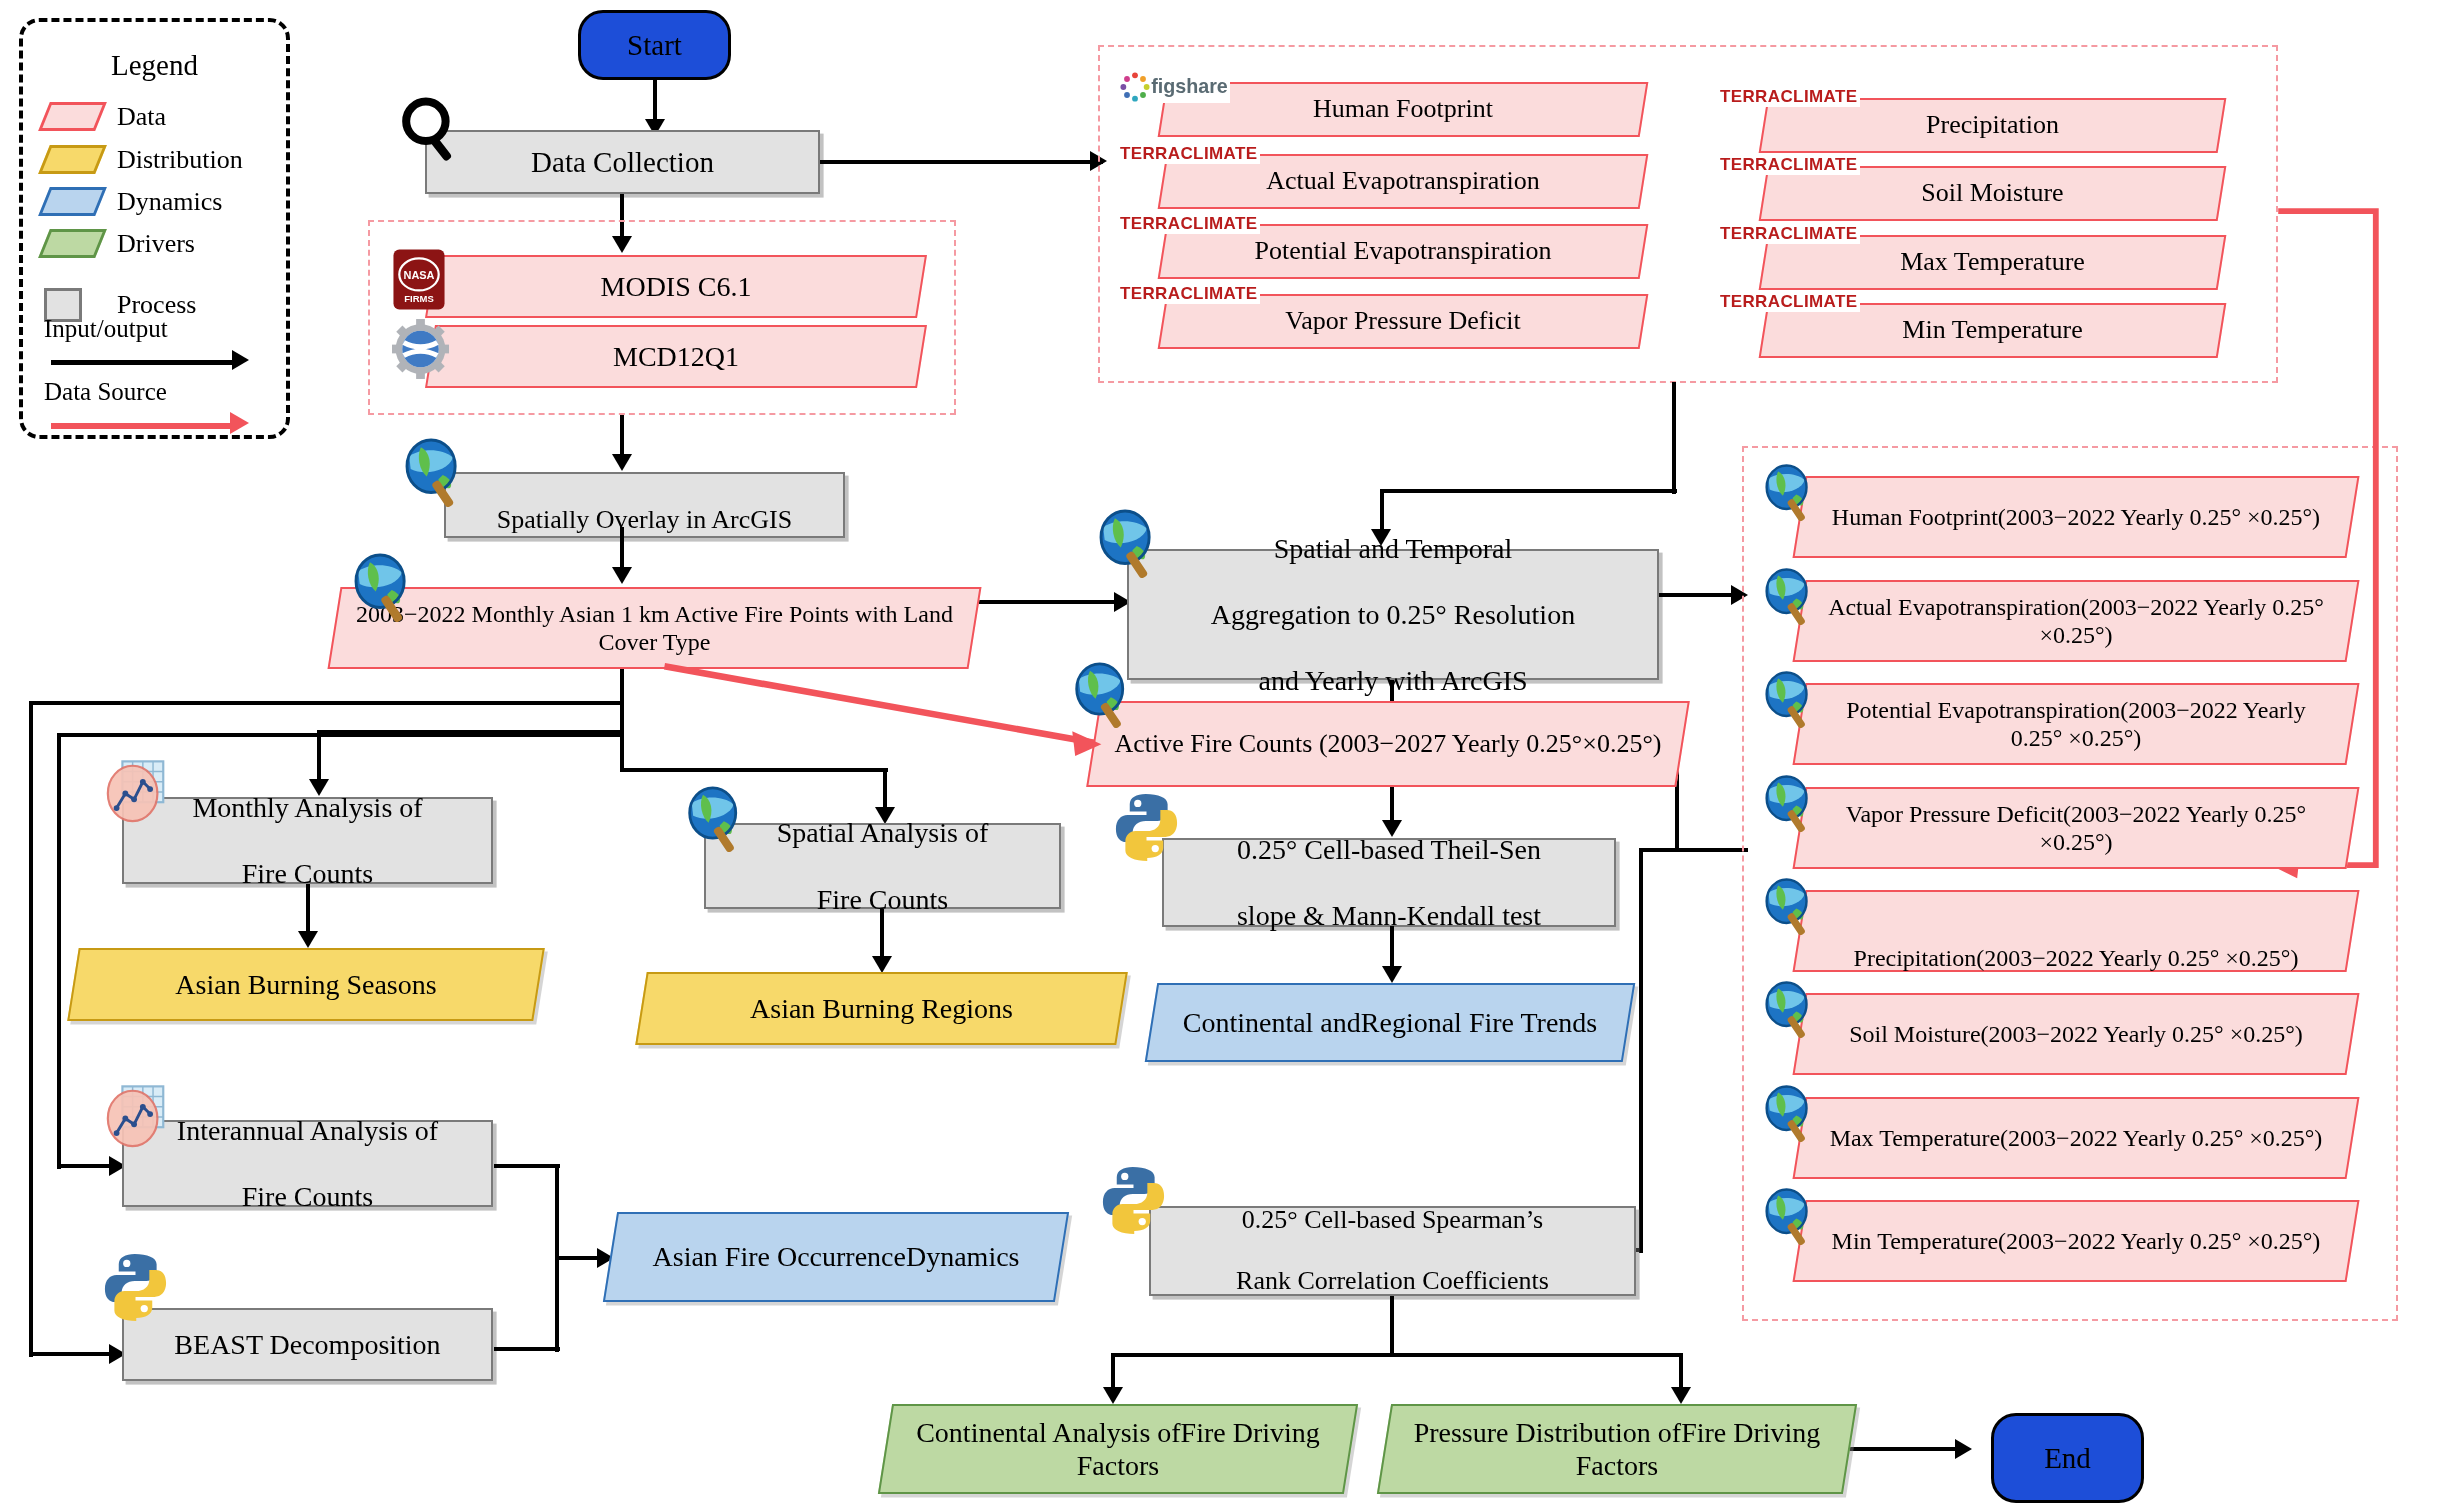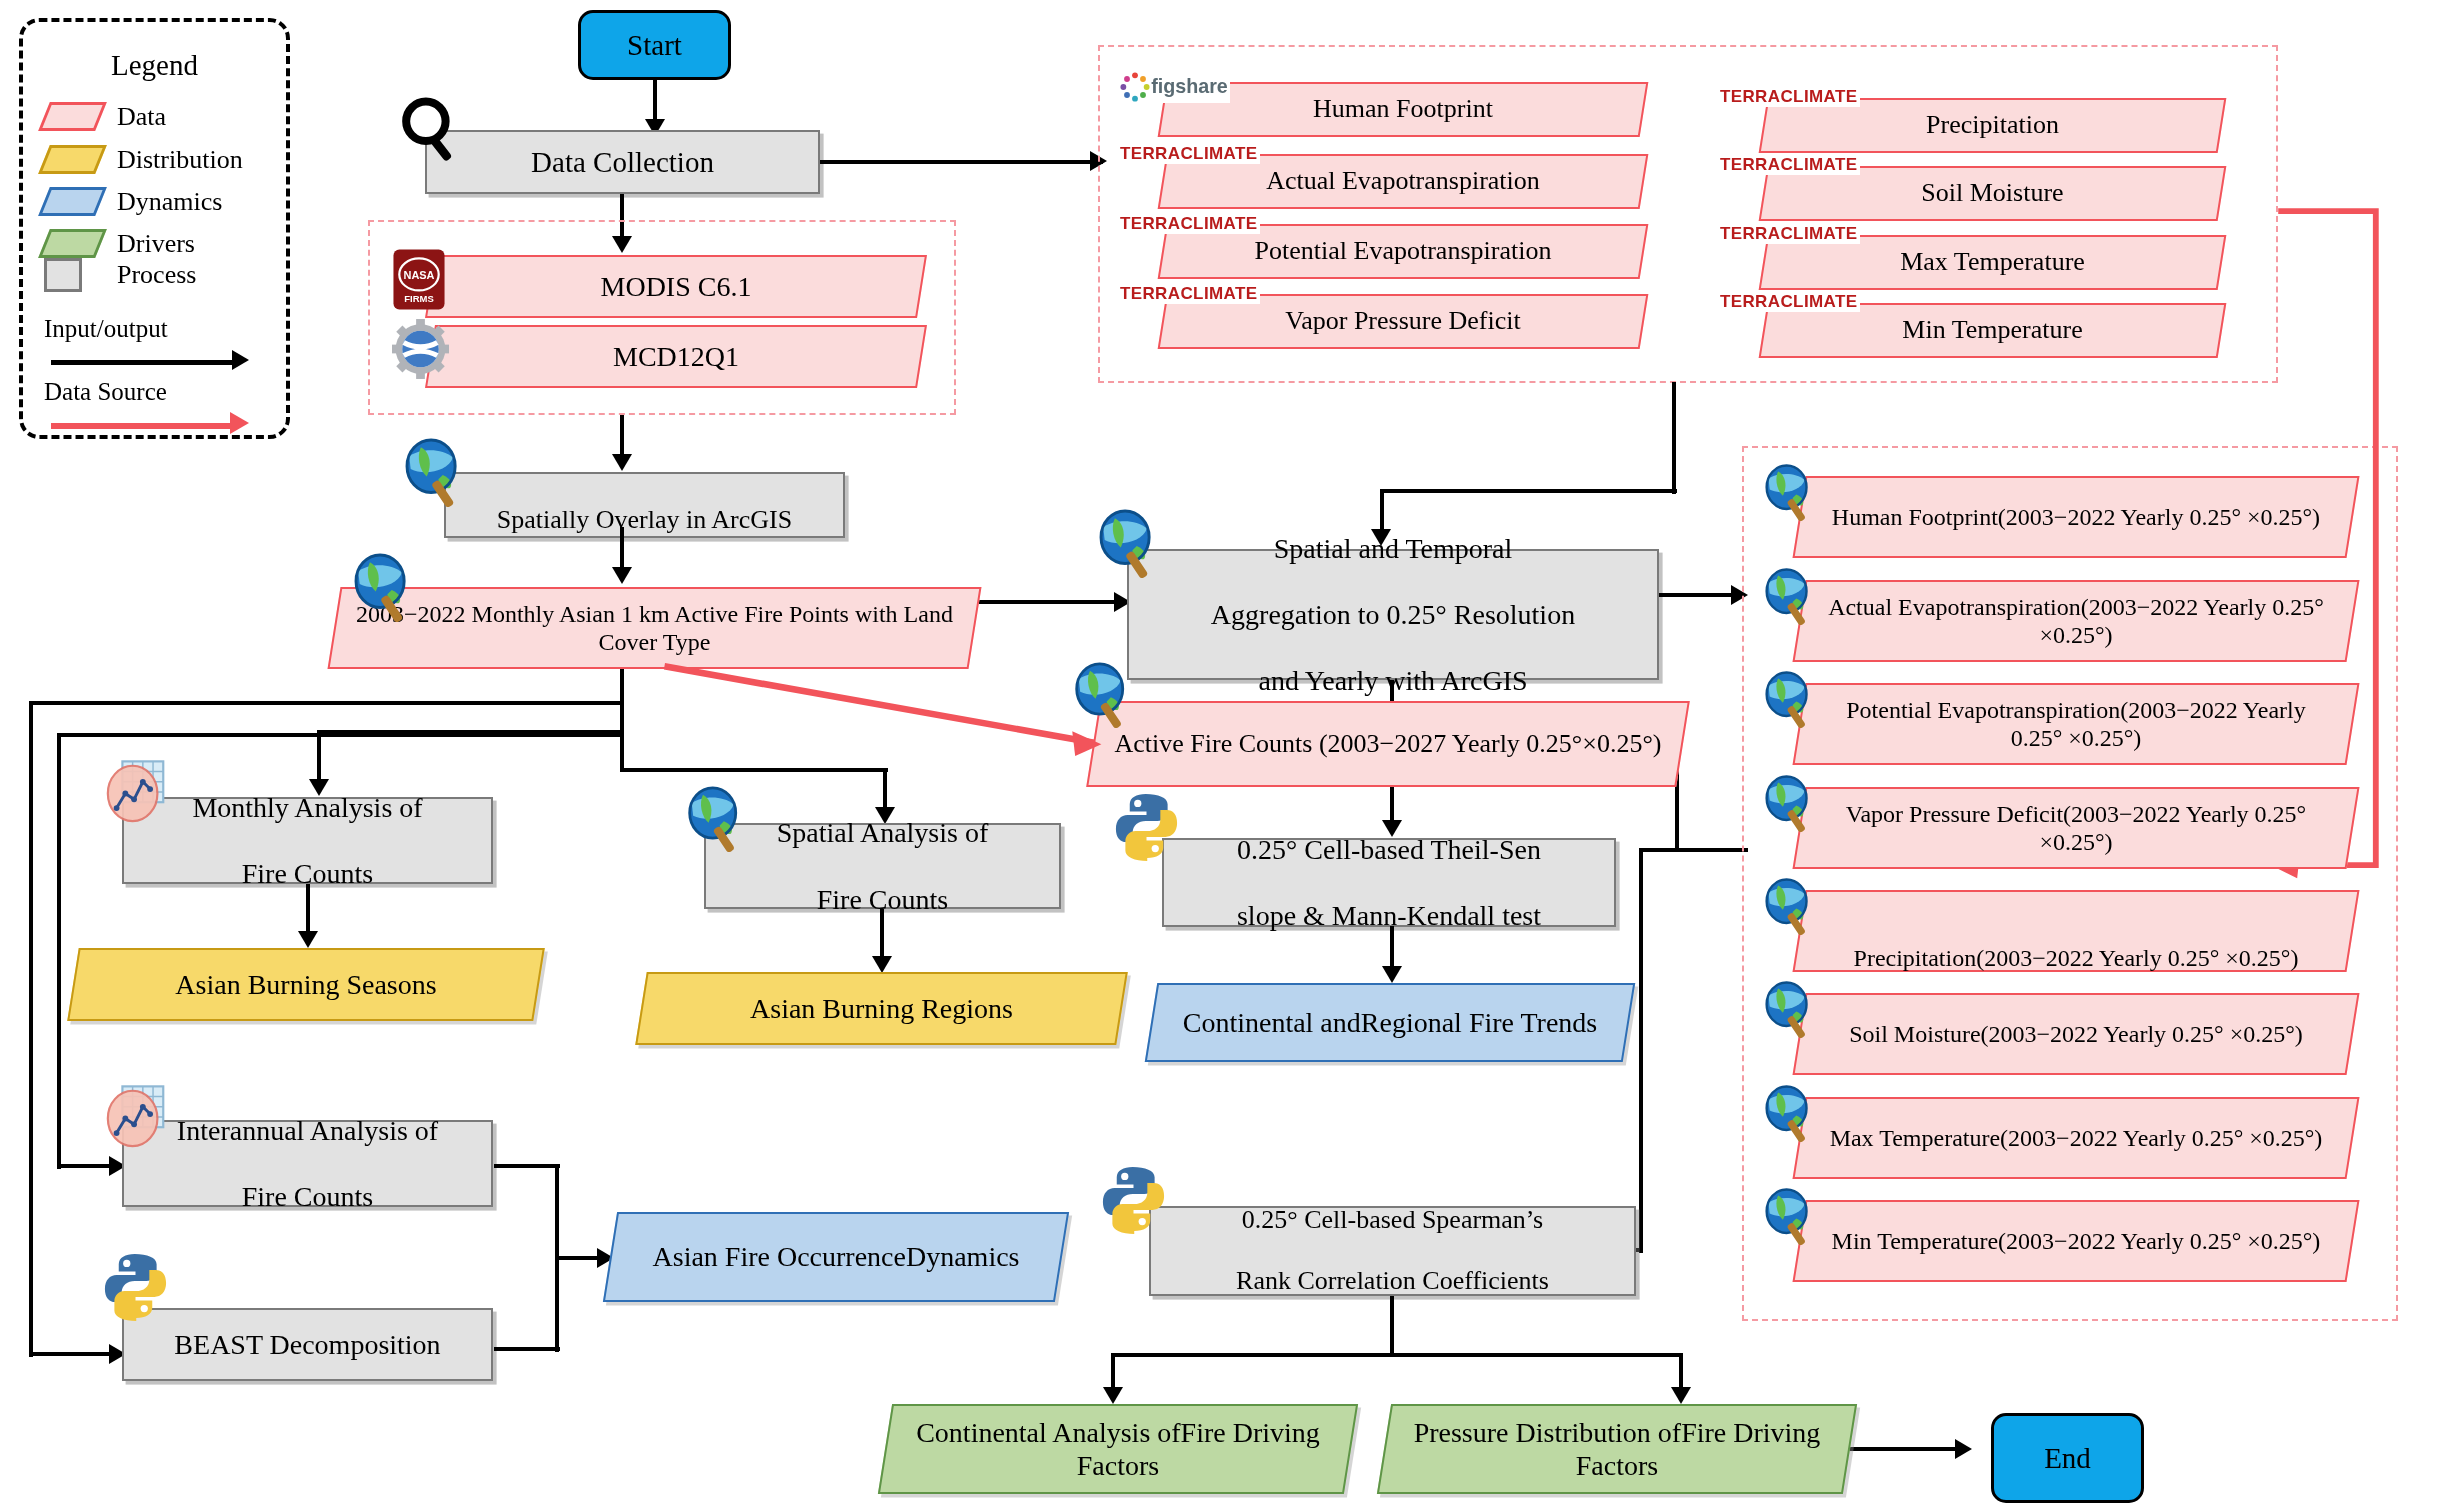--- a/index.html
+++ b/index.html
@@ -4,21 +4,21 @@
 <style>
   html,body{margin:0;padding:0;background:#fff;}
   body{font-family:"Liberation Serif", serif;}
   #stage{position:relative;width:2438px;height:1506px;background:#fff;overflow:hidden;}
 
   
   .node{position:absolute;box-sizing:border-box;display:flex;align-items:center;justify-content:center;text-align:center;line-height:1.18;color:#000;}
   .node span{display:block;width:100%;}
 
   .proc{background:#e2e2e2;border:2.2px solid #7a7a7a;box-shadow:3.6px 3.6px 0 rgba(120,120,120,.45);}
-  .terminal{background:#0ea5e9;border:3.6px solid #000;border-radius:15px;justify-content:flex-end;}
+  .terminal{background:#1d4ed8;border:3.6px solid #000;border-radius:25px;justify-content:flex-end;}
 
   .para{position:absolute;box-sizing:border-box;display:flex;align-items:center;justify-content:center;text-align:center;line-height:1.18;color:#000;}
   .para .inner{position:relative;z-index:3;width:100%;padding:0 19px;box-sizing:border-box;}
   .para::before{content:"";position:absolute;inset:0;z-index:1;}
 
   .para.data::before{background:#fbdcdc;border:2.9px solid #f2545b;
      transform:skewX(-9deg);}
   .para.dist::before{background:#f7d96a;border:2.9px solid #c79a14;
      transform:skewX(-9deg);box-shadow:3.6px 3.6px 0 rgba(150,150,150,.4);}
   .para.dyn::before{background:#b9d4ee;border:2.9px solid #2f6fb5;
@@ -91,21 +91,21 @@
           <i style="background:#b9d4ee;border-color:#2f6fb5;"></i>
         </div>
       <div class="lg-txt">Dynamics</div>
     </div>
     <div class="lg-row" style="top:211px;">
       <div class="lg-sw">
           <i style="background:#bdd9a3;border-color:#5f9547;"></i>
         </div>
       <div class="lg-txt">Drivers</div>
     </div>
-    <div class="lg-row" style="top:240px;">
+    <div class="lg-row" style="top:270px;">
       <div class="lg-sw sq" style="width:38px;height:34px;margin-right:35px;">
           <i style="background:#e2e2e2;border-color:#7a7a7a;"></i>
         </div>
       <div class="lg-txt">Process</div>
     </div>
 
     <div class="lg-cap" style="top:297px;">Input/output</div>
     <div class="ln" style="left:32px;top:342px;width:182px;height:5.1px;"></div>
     <div class="arw rt" style="left:213px;top:332px;"></div>
 

